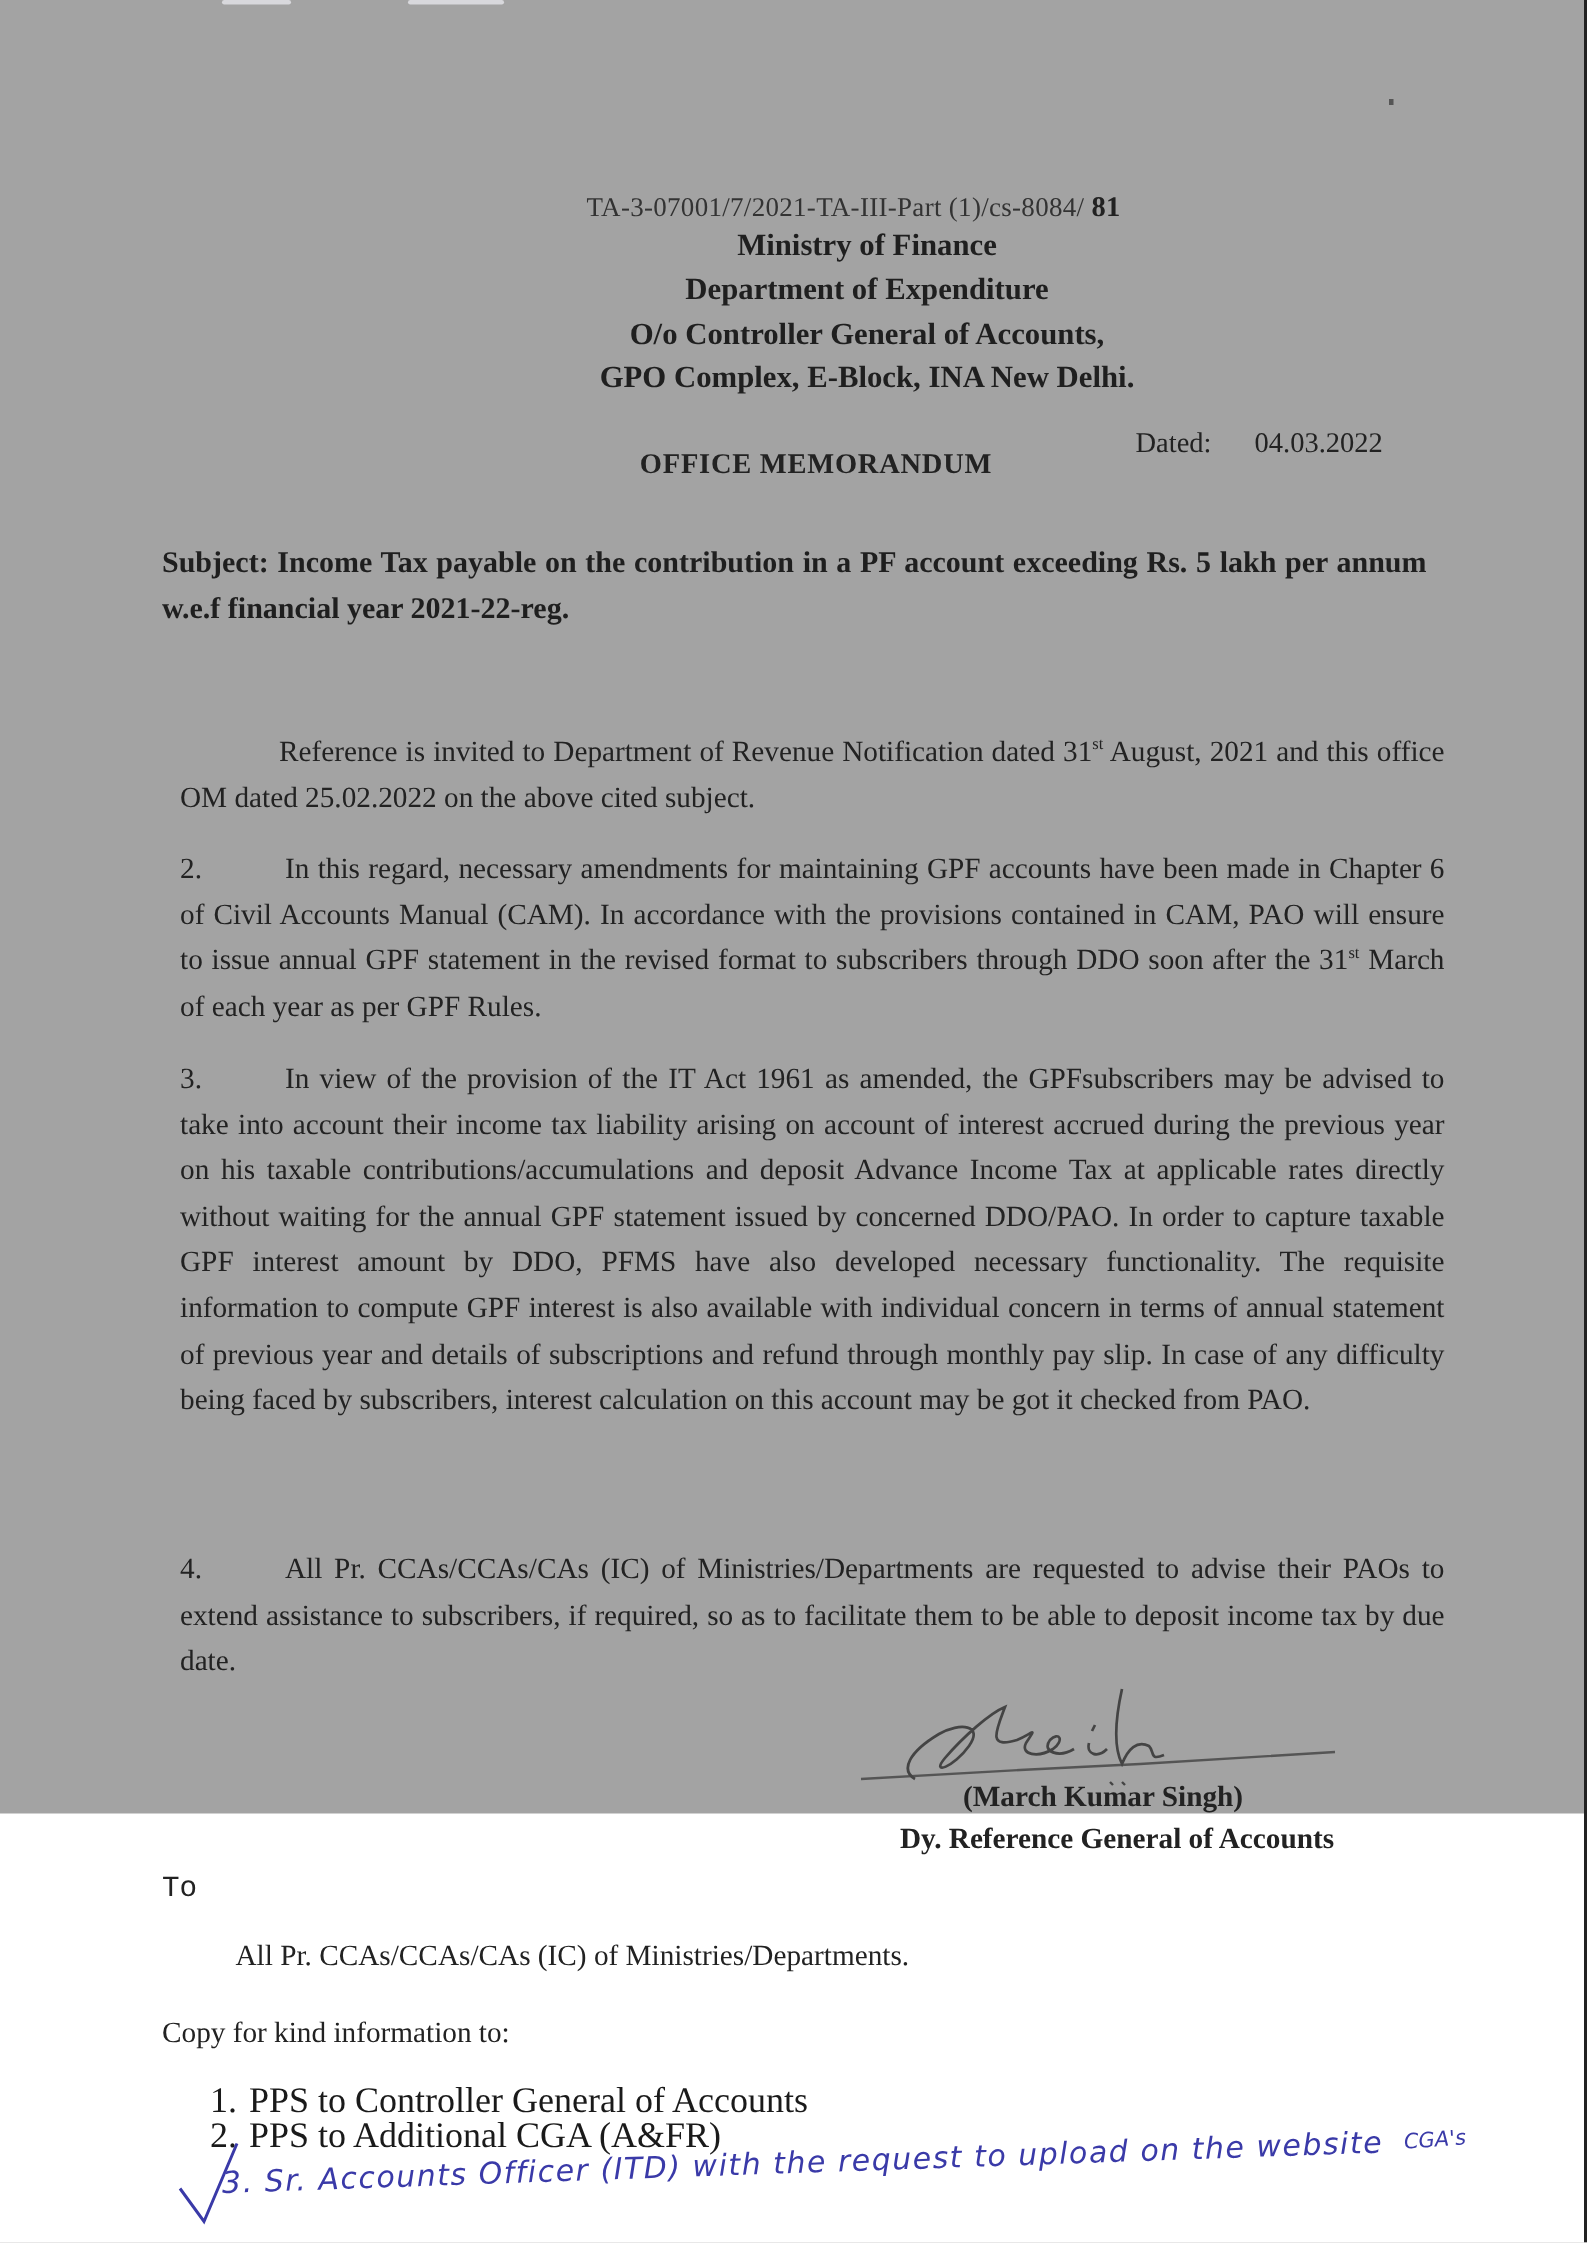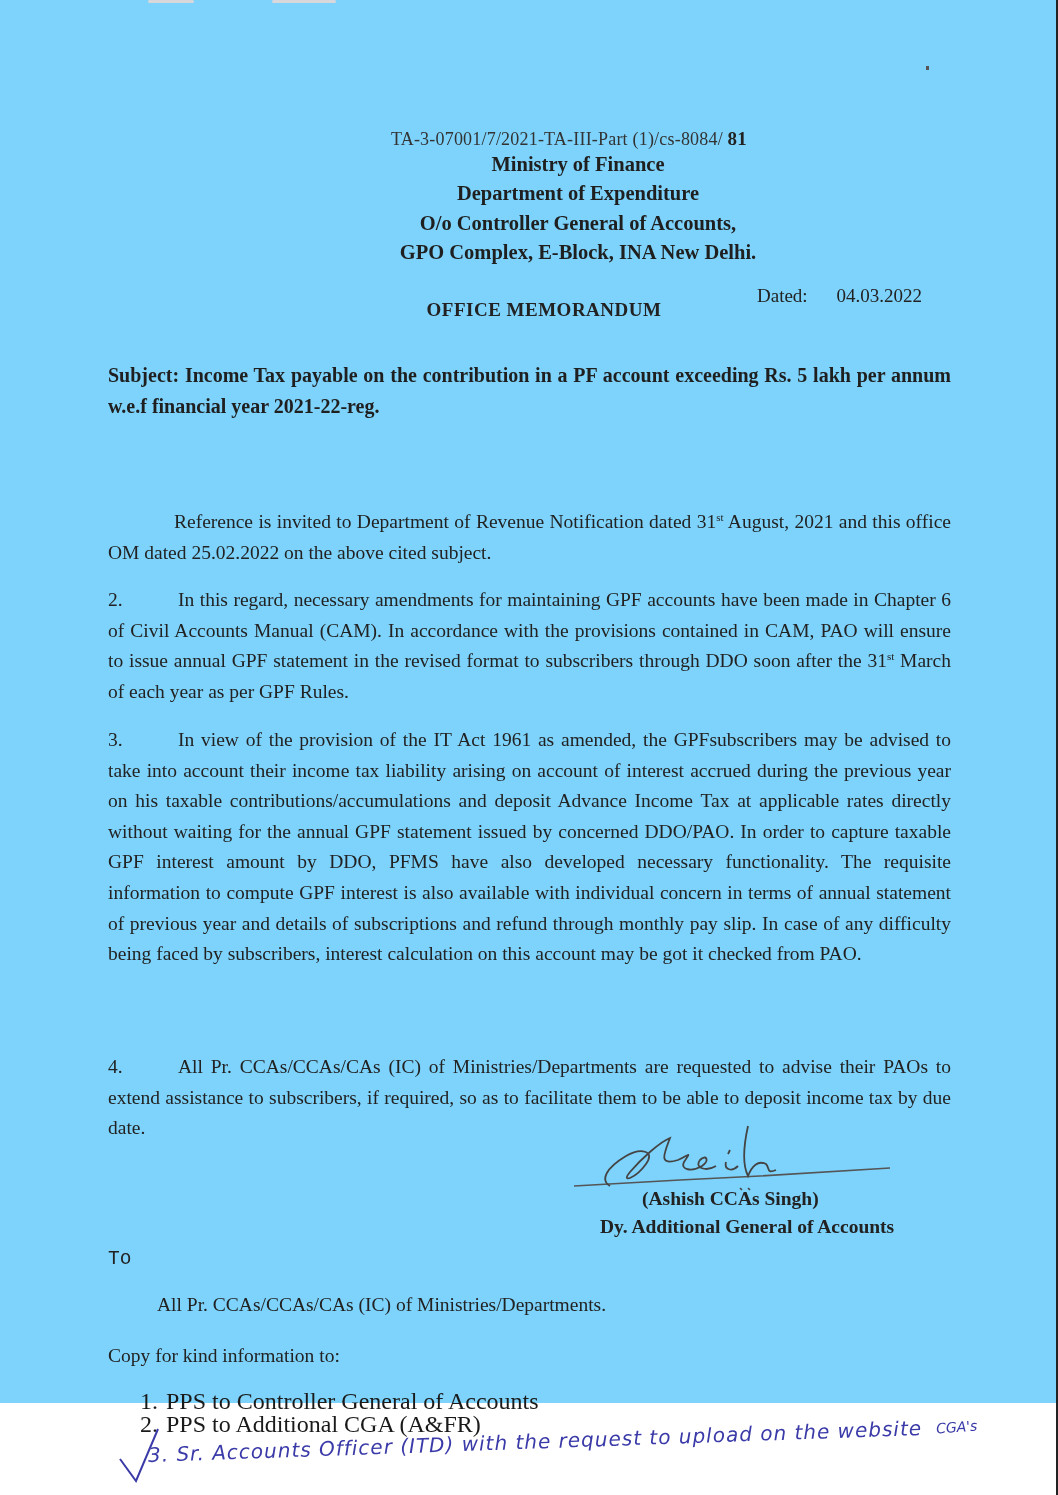--- a/index.html
+++ b/index.html
@@ -1,40 +1,40 @@
 <!DOCTYPE html>
 <html><head>
 <meta charset="utf-8">
 <style>
   html, body { margin: 0; padding: 0; background: #ffffff; }
   body {
     width: 1058px; height: 1495px; position: relative; overflow: hidden;
     font-family: "Liberation Serif", "DejaVu Serif", serif; color: #1a1a1a;
   }
-  .page { position: absolute; left: 0; top: 0; width: 1058px; height: 1403px; background: #7dd3fc; }
+  .page { position: absolute; left: 0; top: 0; width: 1058px; height: 1209px; background: #a3a3a3; }
   .scan-edge { position: absolute; right: 0; top: 0; width: 2px; height: 1495px; background: #222; }
   .scan-mark { position: absolute; top: 0; height: 3px; background: #d8d8dc; border-radius: 2px; }
   .dot { position: absolute; width: 3px; height: 4px; background: #555; }
 
   .header { position: absolute; left: 0; width: 1058px; text-align: center; }
   .ref { top: 128px; left: 40px; font-size: 18px; color: #333; letter-spacing: 0.2px; }
   .ref .ink { font-weight: bold; font-size: 19px; color: #222; }
   .hdr { font-weight: bold; font-size: 20.5px; line-height: 29px; color: #1f1f1f; }
   .hdr1 { top: 150px; left: 49px; }
   .hdr2 { top: 179px; left: 49px; }
   .hdr3 { top: 209px; left: 49px; }
   .hdr4 { top: 238px; left: 49px; }
 
   .dated { position: absolute; top: 285px; left: 757px; font-size: 19px; color: #222; }
   .dated .v { margin-left: 24px; }
   .om-title { position: absolute; top: 299px; left: 0; width: 1058px; text-align: center; font-size: 19px; font-weight: bold; letter-spacing: 0.5px; padding-left: 30px; box-sizing: border-box; color: #222; }
 
   .subject { position: absolute; top: 360px; left: 108px; width: 843px; font-size: 20px; font-weight: bold; line-height: 31px; text-align: justify; color: #1f1f1f; }
 
-  .para { position: absolute; left: 108px; width: 843px; font-size: 19.5px; line-height: 30.6px; text-align: justify; color: #222; margin-top: 20px; }
+  .para { position: absolute; left: 120px; width: 843px; font-size: 19.5px; line-height: 30.6px; text-align: justify; color: #222; }
   .p1 { top: 487px; text-indent: 66px; }
   .p2 { top: 565px; }
   .p3 { top: 705px; }
   .p4 { top: 1032px; }
   .num { display: inline-block; width: 70px; }
   sup { font-size: 11px; line-height: 0; }
 
   .sig-area { position: absolute; left: 560px; top: 1120px; width: 400px; height: 80px; }
   .signame { position: absolute; top: 1188px; left: 642px; font-size: 19.5px; font-weight: bold; color: #222; }
   .sigtitle { position: absolute; top: 1216px; left: 600px; font-size: 19.5px; font-weight: bold; color: #222; }
@@ -83,22 +83,22 @@
 
   <div class="para p3"><span class="num">3.</span><span>In view of the provision of the IT Act 1961 as amended, the GPFsubscribers may be advised to take into account their income tax liability arising on account of interest accrued during the previous year on his taxable contributions/accumulations and deposit Advance Income Tax at applicable rates directly without waiting for the annual GPF statement issued by concerned DDO/PAO. In order to capture taxable GPF interest amount by DDO, PFMS have also developed necessary functionality. The requisite information to compute GPF interest is also available with individual concern in terms of annual statement of previous year and details of subscriptions and refund through monthly pay slip. In case of any difficulty being faced by subscribers, interest calculation on this account may be got it checked from PAO.</span></div>
 
   <div class="para p4"><span class="num">4.</span><span>All Pr. CCAs/CCAs/CAs (IC) of Ministries/Departments are requested to advise their PAOs to extend assistance to subscribers, if required, so as to facilitate them to be able to deposit income tax by due date.</span></div>
 
   <svg class="sig-area" viewBox="0 0 400 80" width="400" height="80">
     <path d="M14 66 L120 60 L200 56 L330 48" stroke="#555" stroke-width="1.6" fill="none"></path>
     <path d="M50 66 C40 60 46 48 66 36 C80 28 96 30 86 44 C76 58 60 64 70 52 C82 38 100 22 110 18 C104 34 98 46 118 40 C128 36 132 30 124 42 C120 50 132 52 142 46 C150 40 146 34 140 40 C134 48 146 52 156 46 M168 34 L170 30 M166 42 C164 50 172 52 178 46 M188 6 C184 24 182 44 188 56 C192 46 198 40 206 44 C210 48 206 54 216 50" stroke="#444" stroke-width="1.8" fill="none"></path>
     <path d="M180 68 L182 70 M188 68 L190 70" stroke="#444" stroke-width="1.6"></path>
   </svg>
-  <div class="signame">(Ashish CCAs Singh)</div>
-  <div class="sigtitle">Dy. Additional General of Accounts</div>
+  <div class="signame">(March Kumar Singh)</div>
+  <div class="sigtitle">Dy. Reference General of Accounts</div>
 
   <div class="to">To</div>
   <div class="to-addr">All Pr. CCAs/CCAs/CAs (IC) of Ministries/Departments.</div>
   <div class="copy-head">Copy for kind information to:</div>
 
   <ul class="copy-list">
     <li><span class="n">1.</span><span>PPS to Controller General of Accounts</span></li>
     <li><span class="n">2.</span><span>PPS to Additional CGA (A&amp;FR)</span></li>
   </ul>
 

